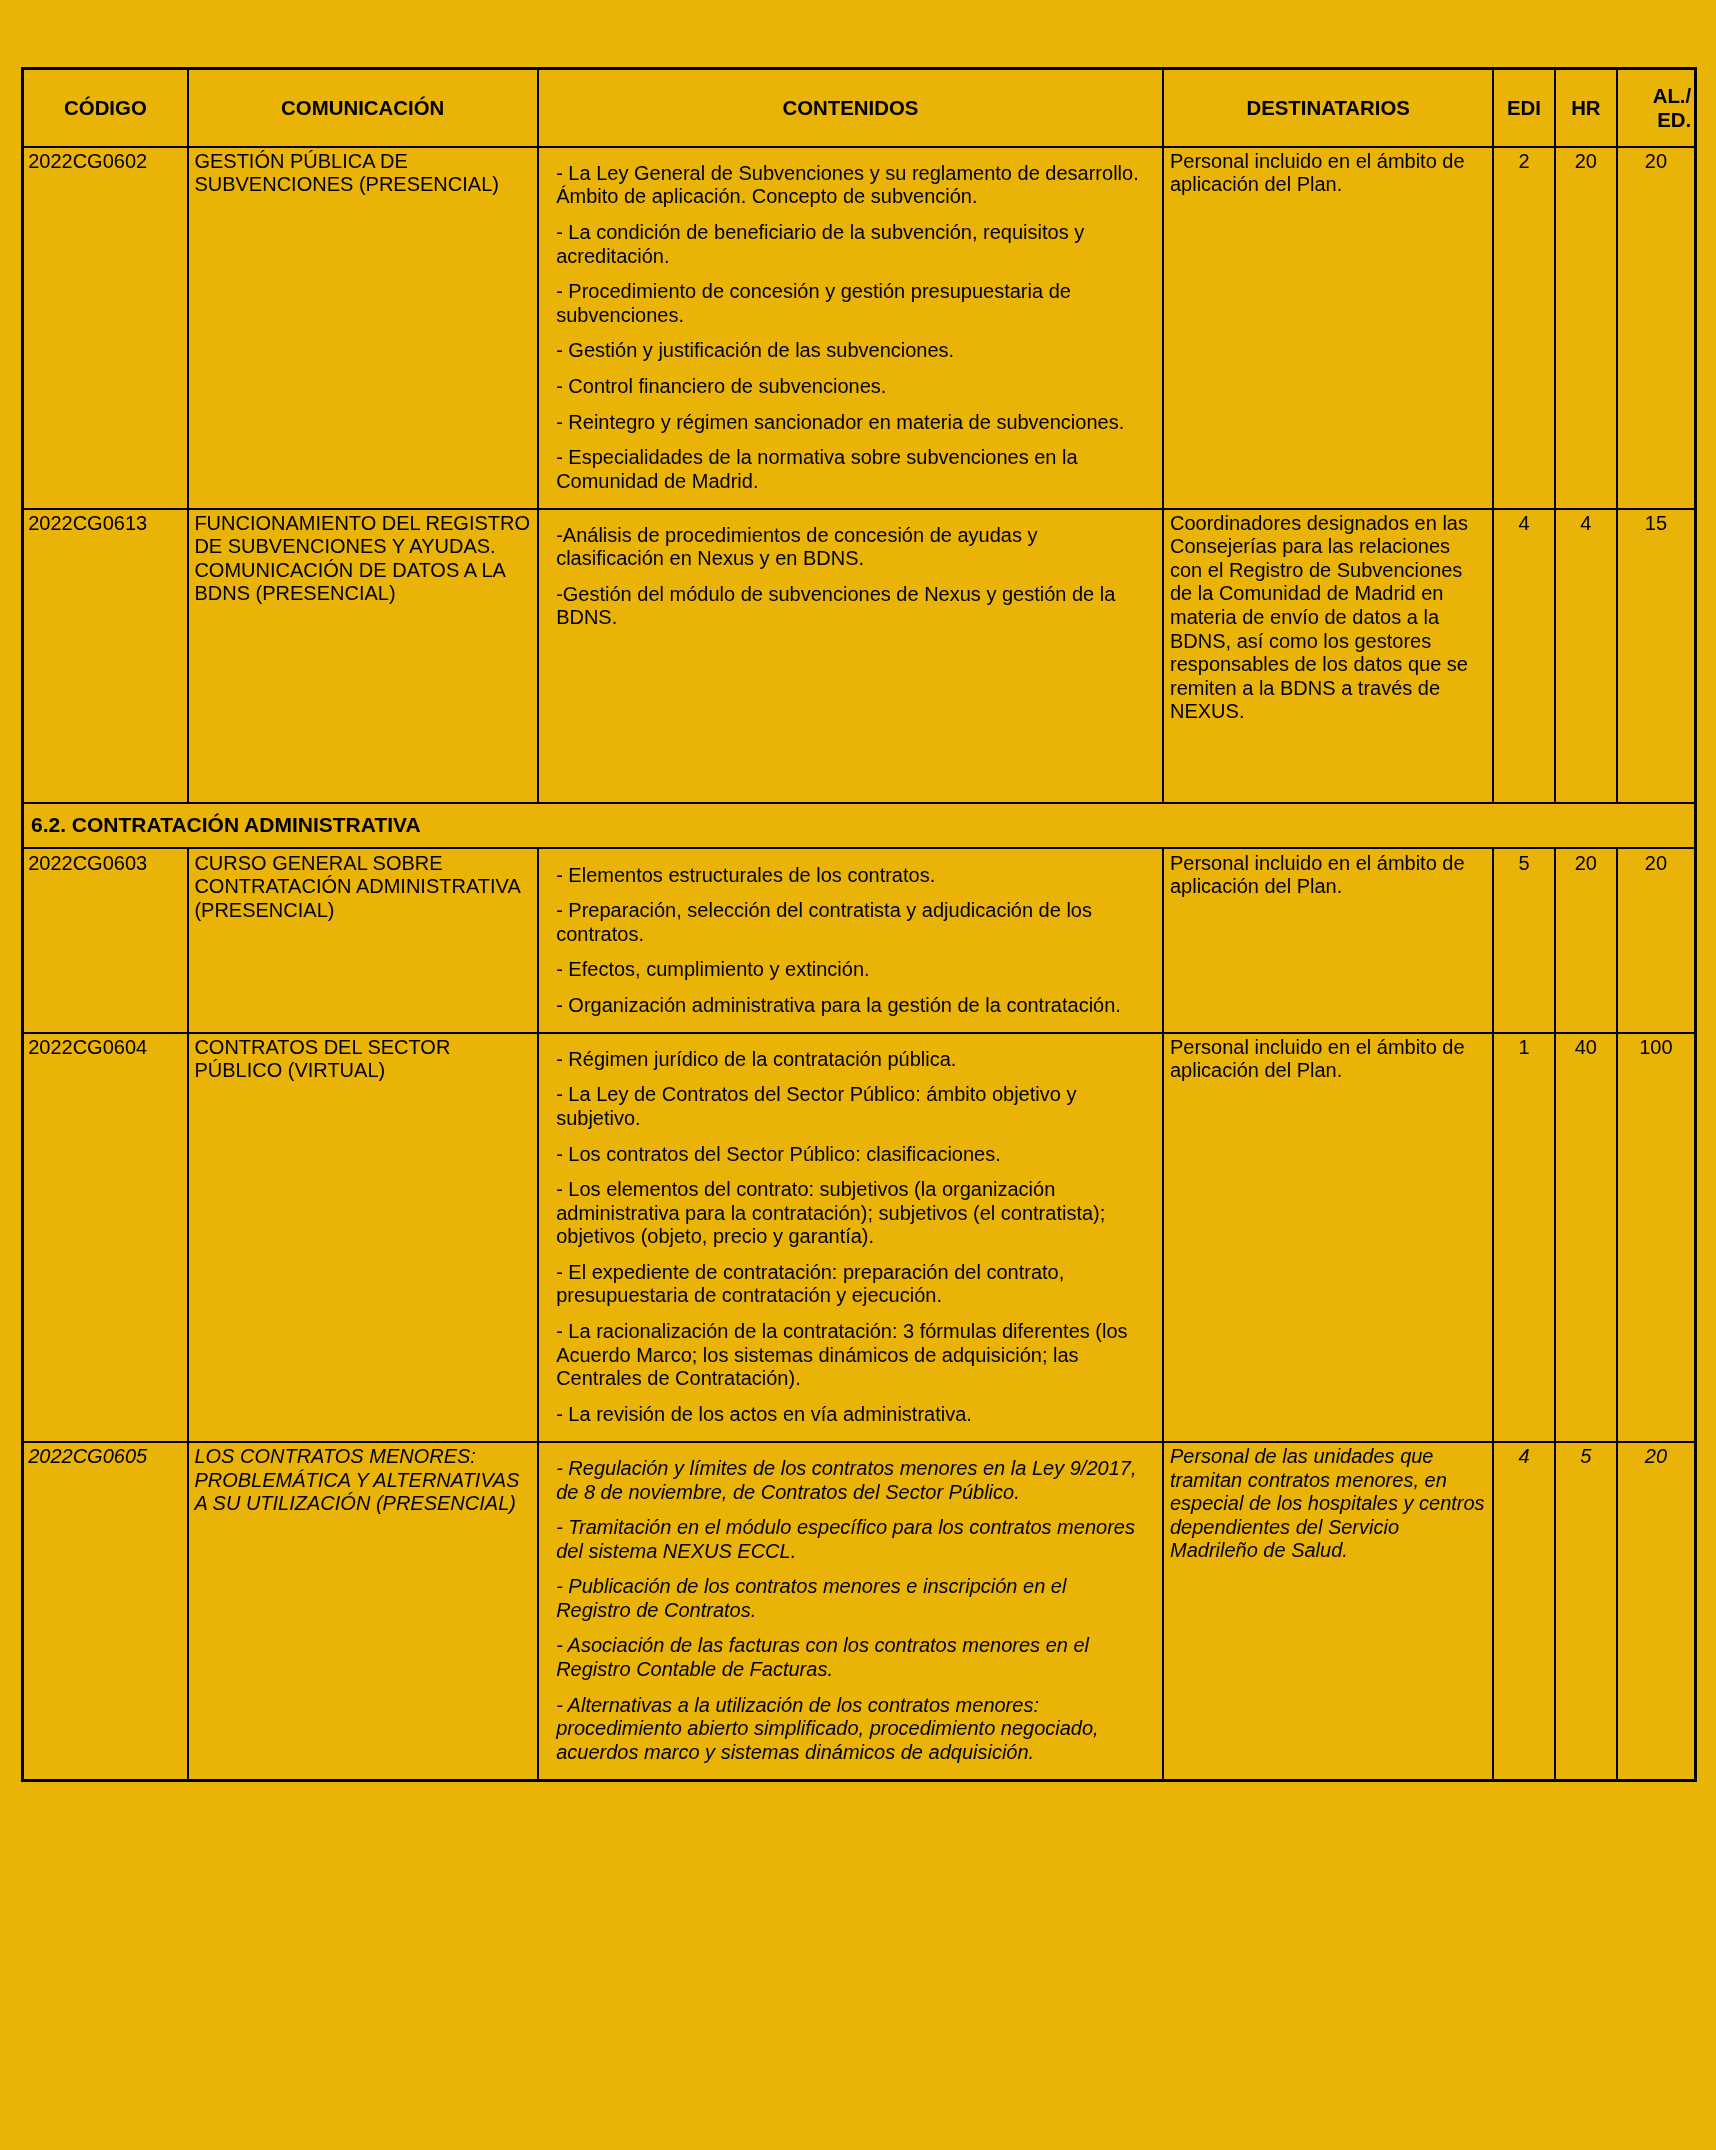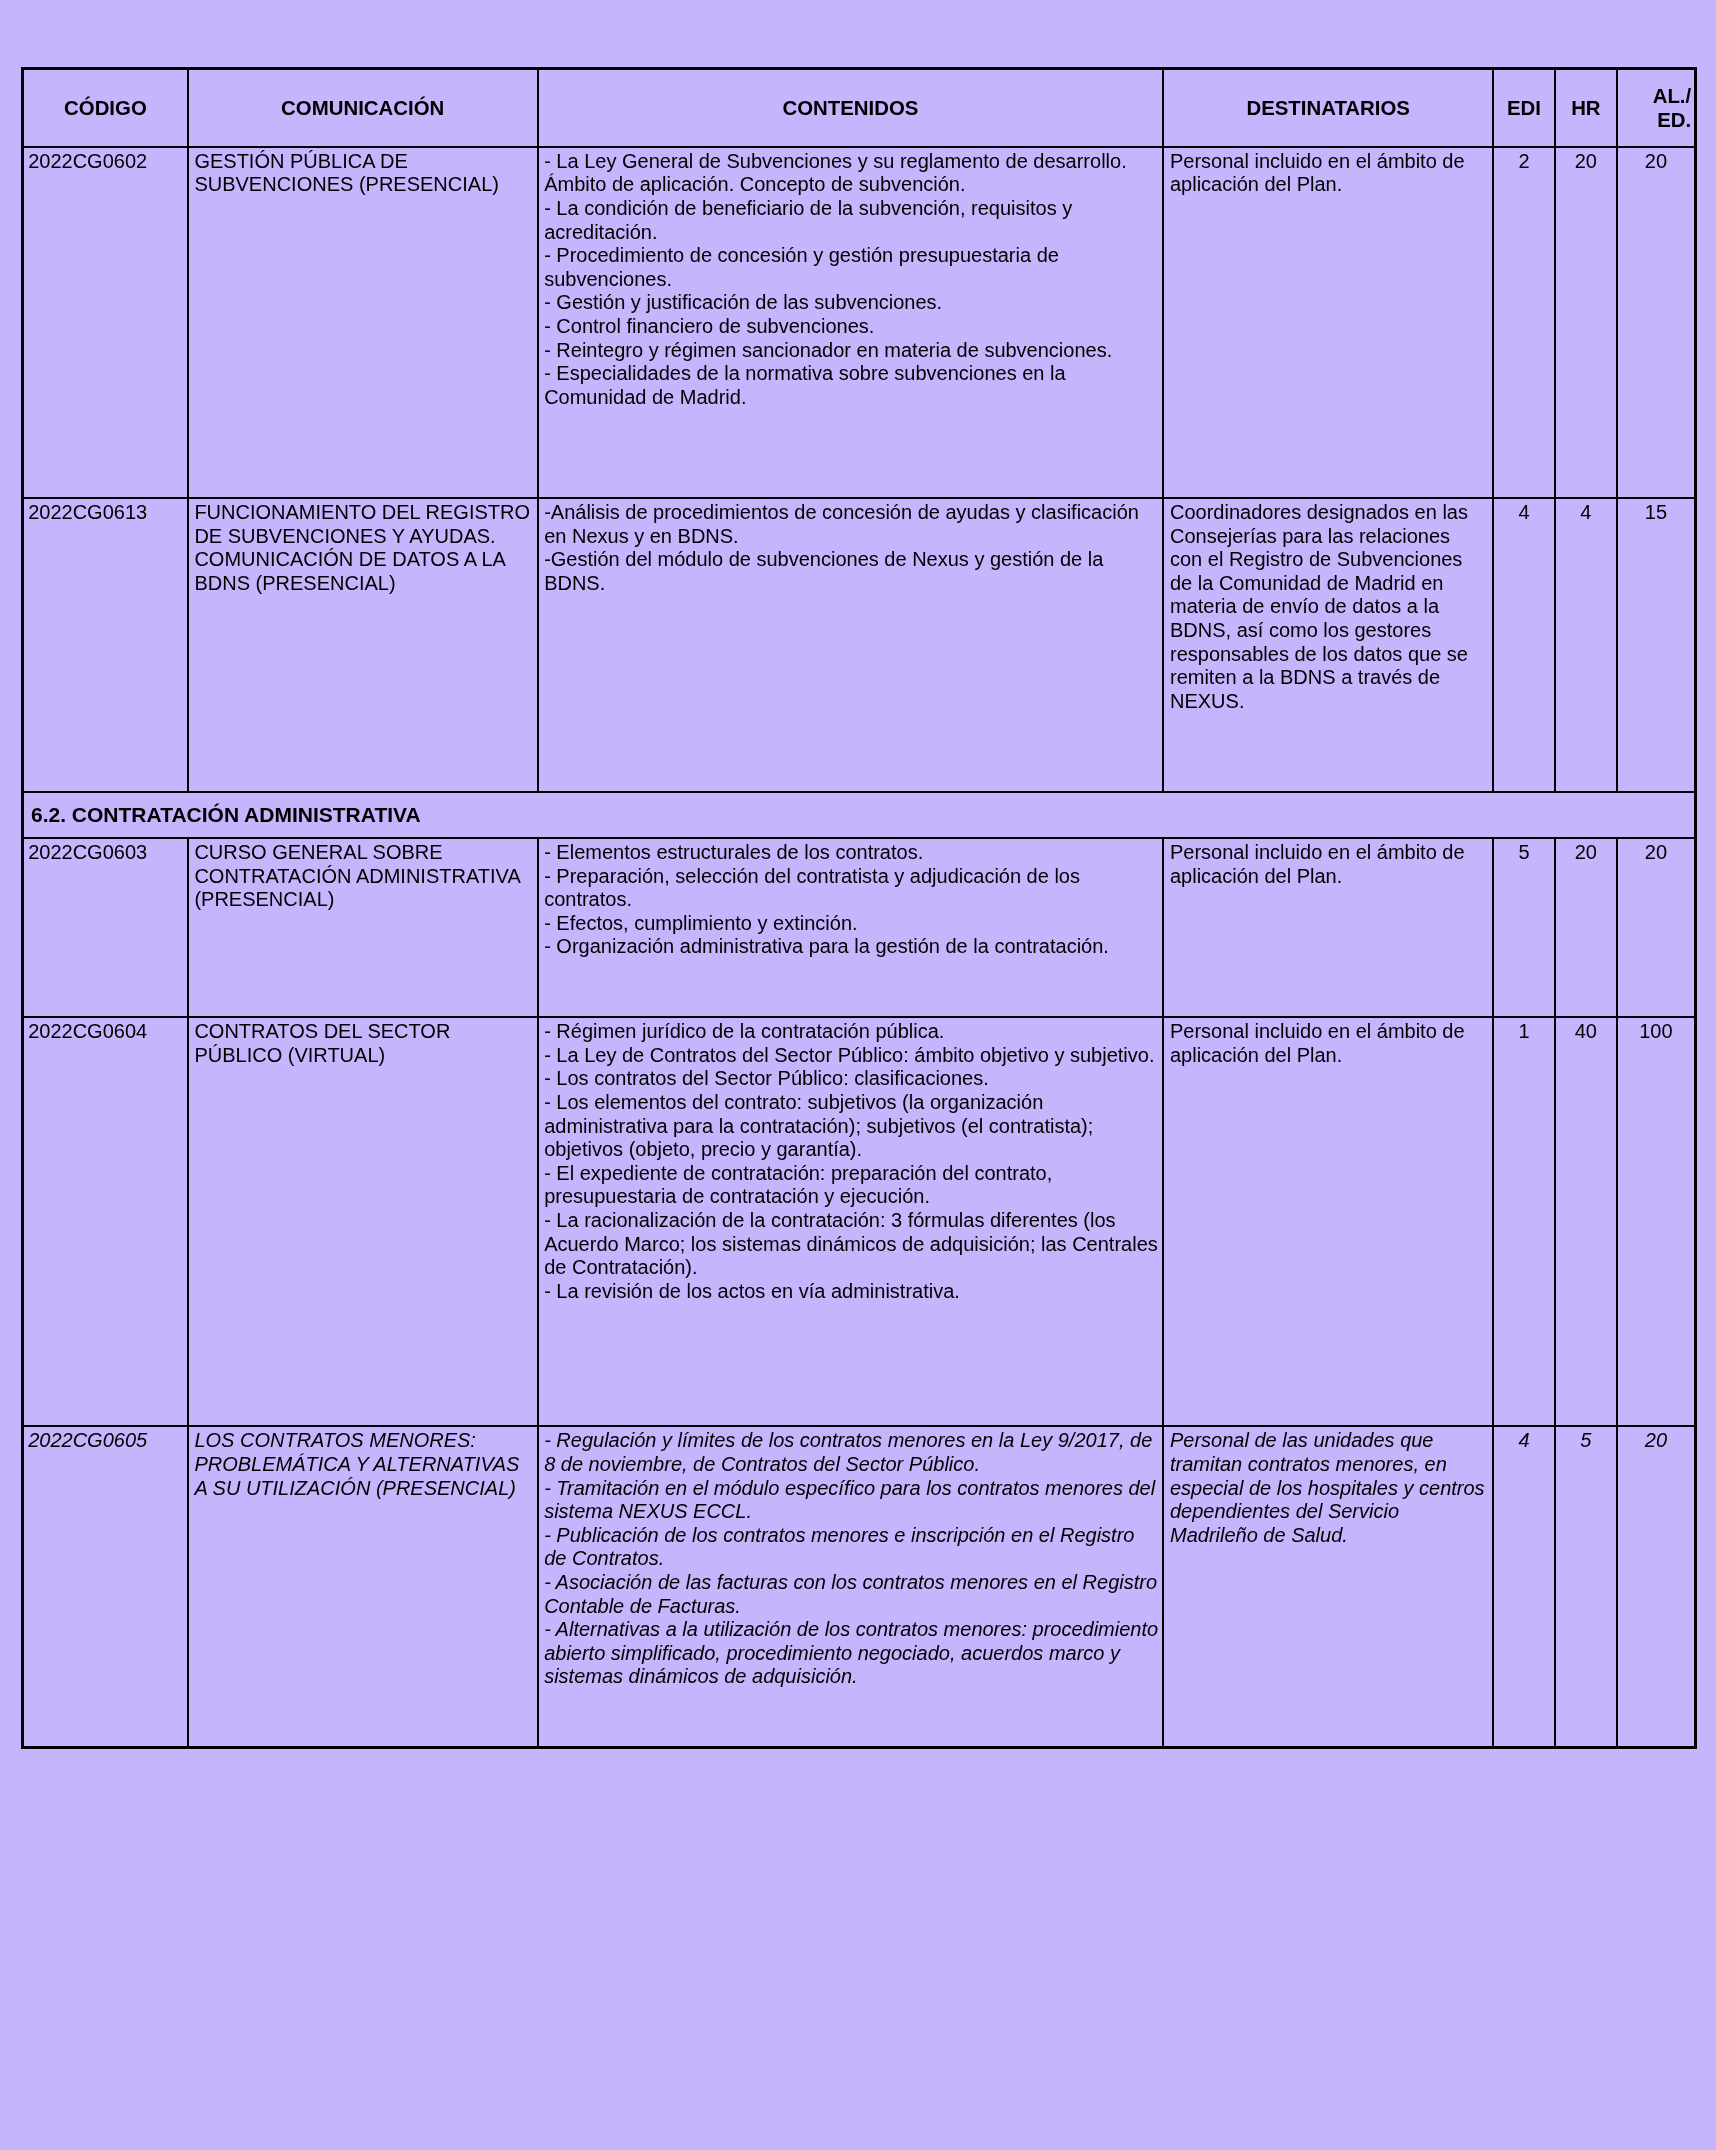--- a/index.html
+++ b/index.html
@@ -4,21 +4,21 @@
 <style>
   html, body {
     margin: 0;
     padding: 0;
     background: #ffffff;
   }
   .page {
     position: relative;
     width: 1717px;
     height: 2151px;
-    background: #c4b5fd;
+    background: #eab308;
     font-family: "Liberation Sans", sans-serif;
     color: #000000;
   }
   table.course-table {
     position: absolute;
     left: 21px;
     top: 67px;
     width: 1676px;
     border-collapse: collapse;
     border: 3.5px solid #000000;
@@ -57,21 +57,21 @@
   }
   td.code-cell { white-space: nowrap; padding-left: 4.2px; padding-right: 1.4px; }
   td.num-cell  { text-align: center; padding: 2.1px 1.4px; }
   td.section-cell {
     font-weight: bold;
     font-size: 21px;
     vertical-align: middle;
     height: 41px;
     padding: 1.4px 4.2px 1.4px 7px;
   }
-  .para { margin: 0; }
+  .para { margin: 12px; }
 
   
   tr.r0 td { height: 345px; }
   tr.r1 td { height: 288px; }
   tr.r3 td { height: 173px; }
   tr.r4 td { height: 403px; }
   tr.r5 td { height: 314px; font-style: italic; }
 </style>
 </head>
 <body>

